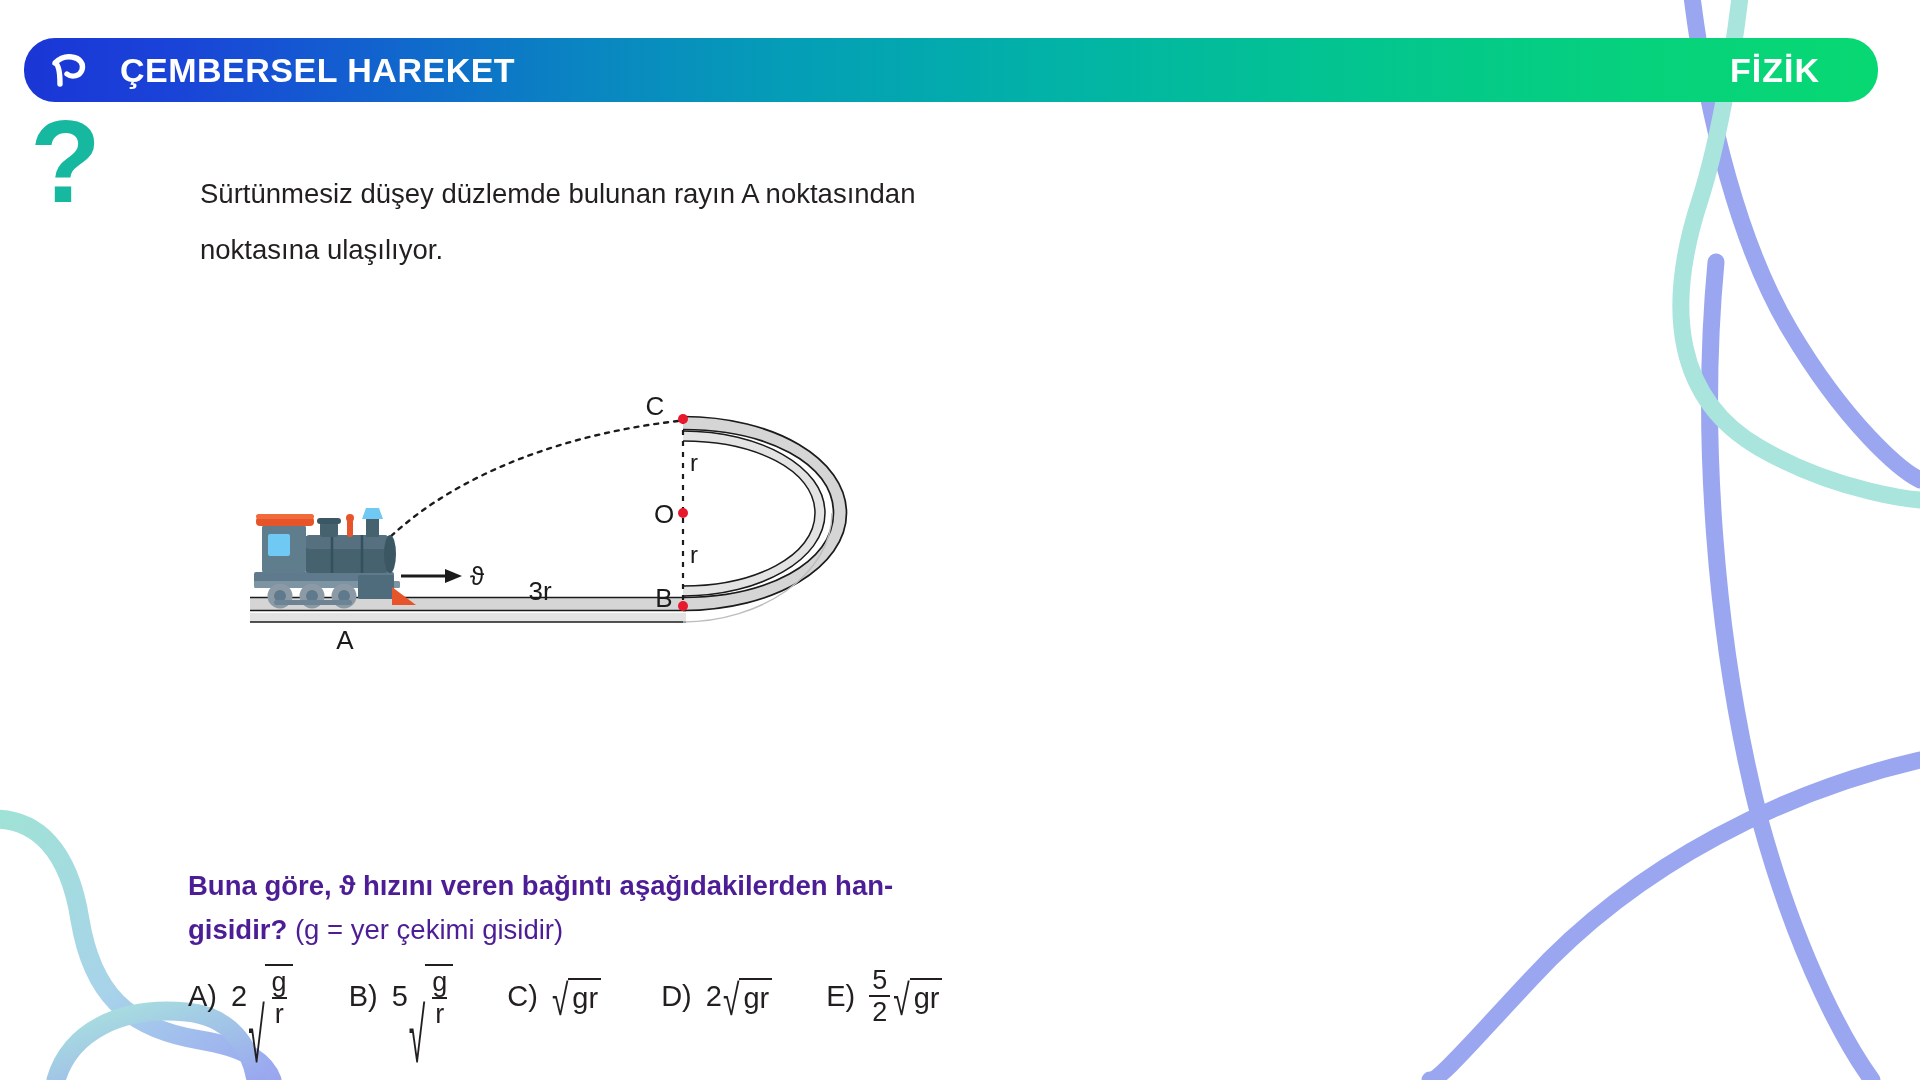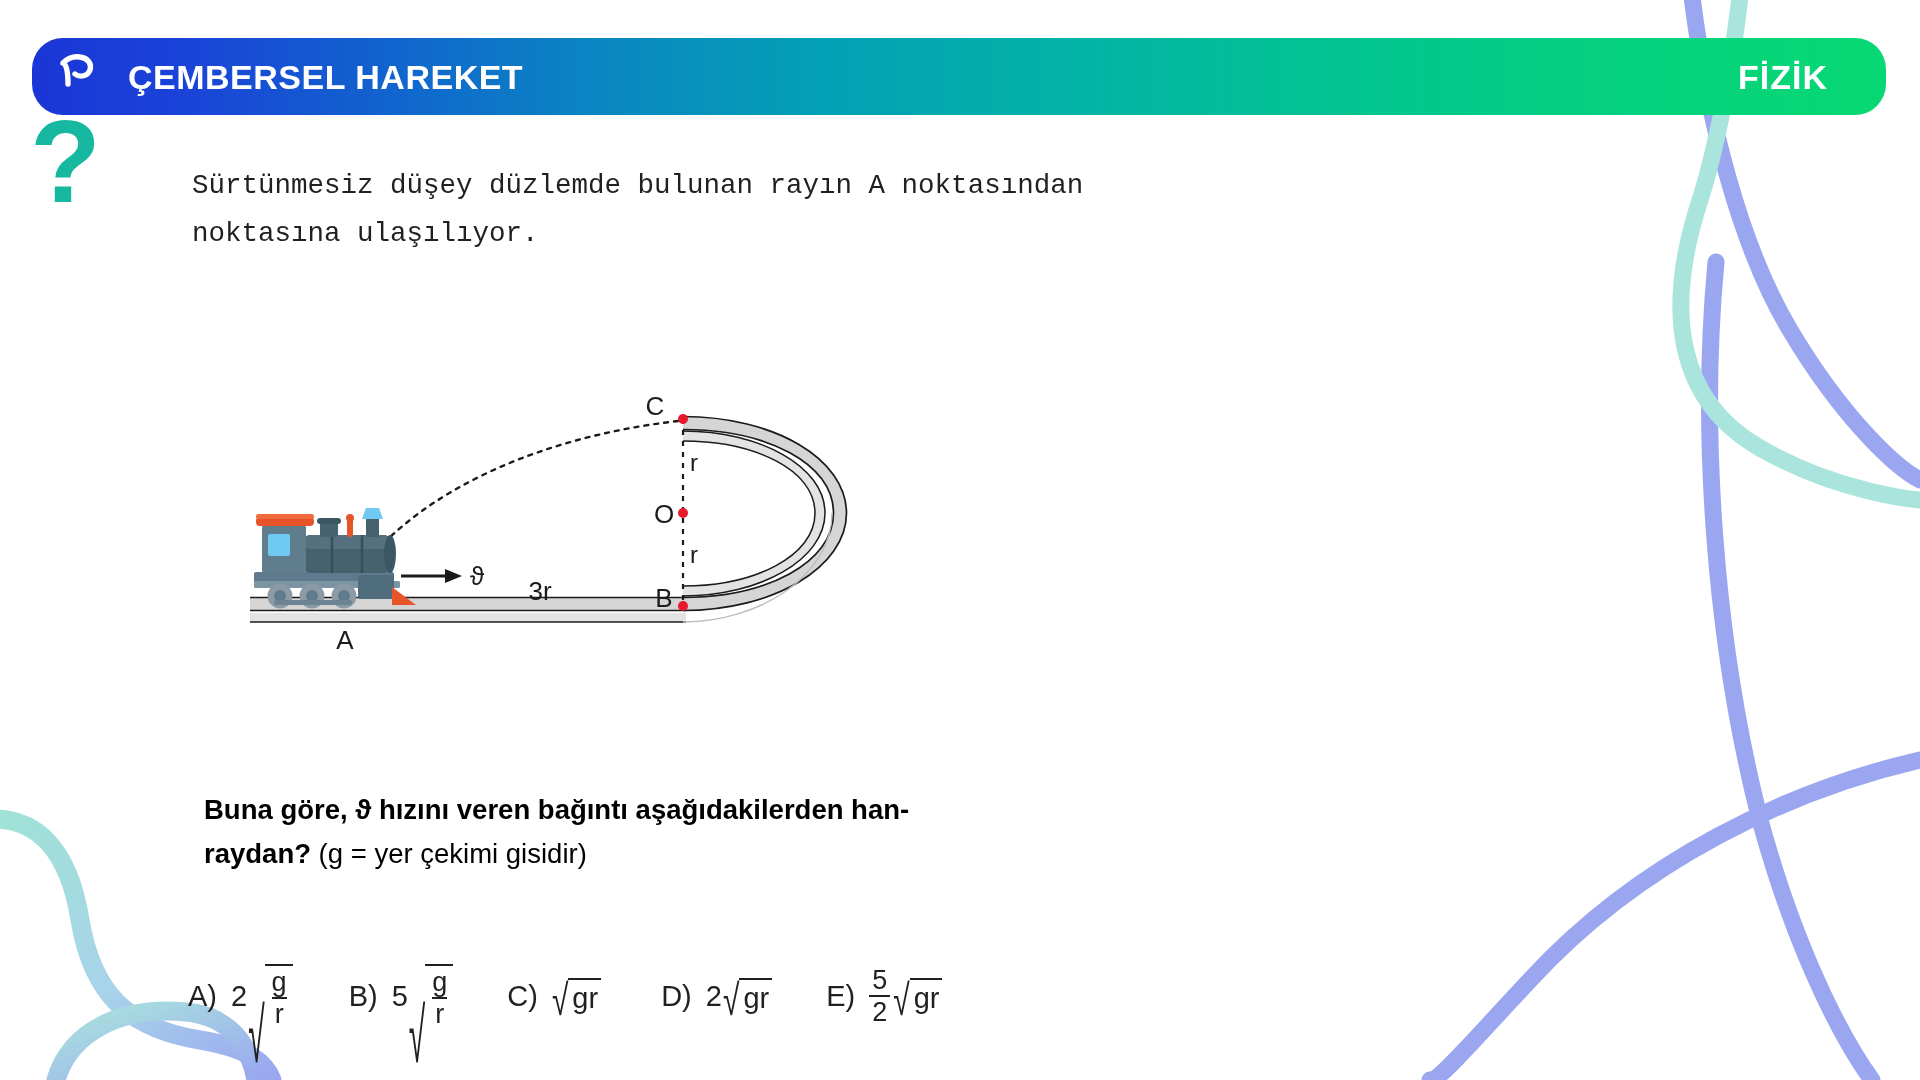--- a/index.html
+++ b/index.html
@@ -22,24 +22,24 @@
     position: absolute;
     left: 0; top: 0;
     width: 1920px; height: 1080px;
     pointer-events: none;
     z-index: 0;
   }
 
   
   #header-bar {
     position: absolute;
-    left: 32px;
+    left: 24px;
     top: 38px;
     width: 1854px;
-    height: 77px;
+    height: 64px;
     border-radius: 31px;
     background: linear-gradient(90deg,
         #1a36d6 0%,
         #1a43d8 8%,
         #1260cf 18%,
         #0a85c2 30%,
         #049fb6 42%,
         #02b3a6 56%,
         #03c58f 72%,
         #06d27c 88%,
@@ -96,32 +96,31 @@
   #question-stem {
     position: absolute;
     left: 188px;
     top: 160px;
     width: 940px;
     font-size: 27.5px;
     line-height: 44px;
     color: #231f20;
     z-index: 4;
   }
-  #question-stem p { margin: 4px; font-family: Liberation Mono, monospace; }
+  #question-stem p { margin: 12px; }
 
   #question-prompt {
     position: absolute;
     left: 188px;
-    top: 788px;
+    top: 864px;
     width: 950px;
     font-size: 27.5px;
     line-height: 44px;
-    color: #000000;
+    color: #4c1d95;
     z-index: 4;
-    margin-left: 16px;
   }
   #question-prompt .bold { font-weight: bold; }
 
   
   #answers {
     position: absolute;
     left: 188px;
     top: 948px;
     width: 1000px;
     height: 96px;
@@ -338,21 +337,21 @@
 
       <rect x="118" y="180" width="36" height="24" rx="2" fill="#4f6c7c"></rect>
 
       <path d="M 152 192 L 176 210 L 152 210 Z" fill="#e8542a"></path>
     </g>
   </svg>
 </div>
 
 <div id="question-prompt">
   <span class="bold">Buna göre, ϑ hızını veren bağıntı aşağıdakilerden han-</span><br>
-  <span class="bold">raydan?</span><span> (g = yer çekimi gisidir)</span>
+  <span class="bold">gisidir?</span><span> (g = yer çekimi gisidir)</span>
 </div>
 
 <div id="answers">
 
   <div class="answer-option opt-gap-a">
     <span class="answer-letter">A)</span>
     <span class="answer-expr">
       <span class="coef">2</span>
       <span class="sqrt sqrt-tall">
         <span class="sqrt-sign">√</span>

